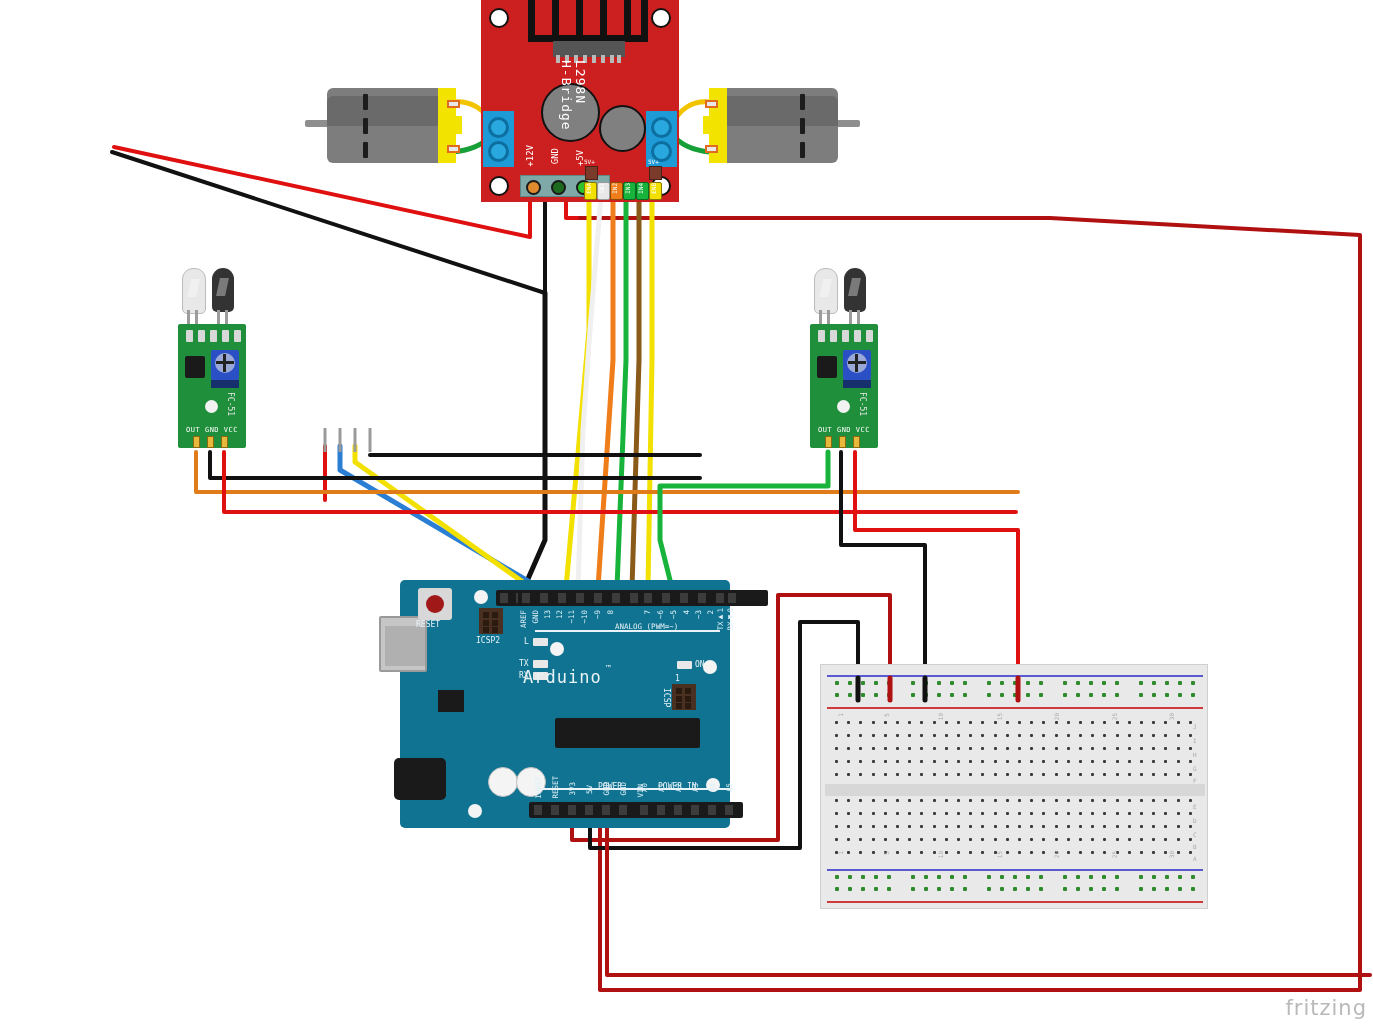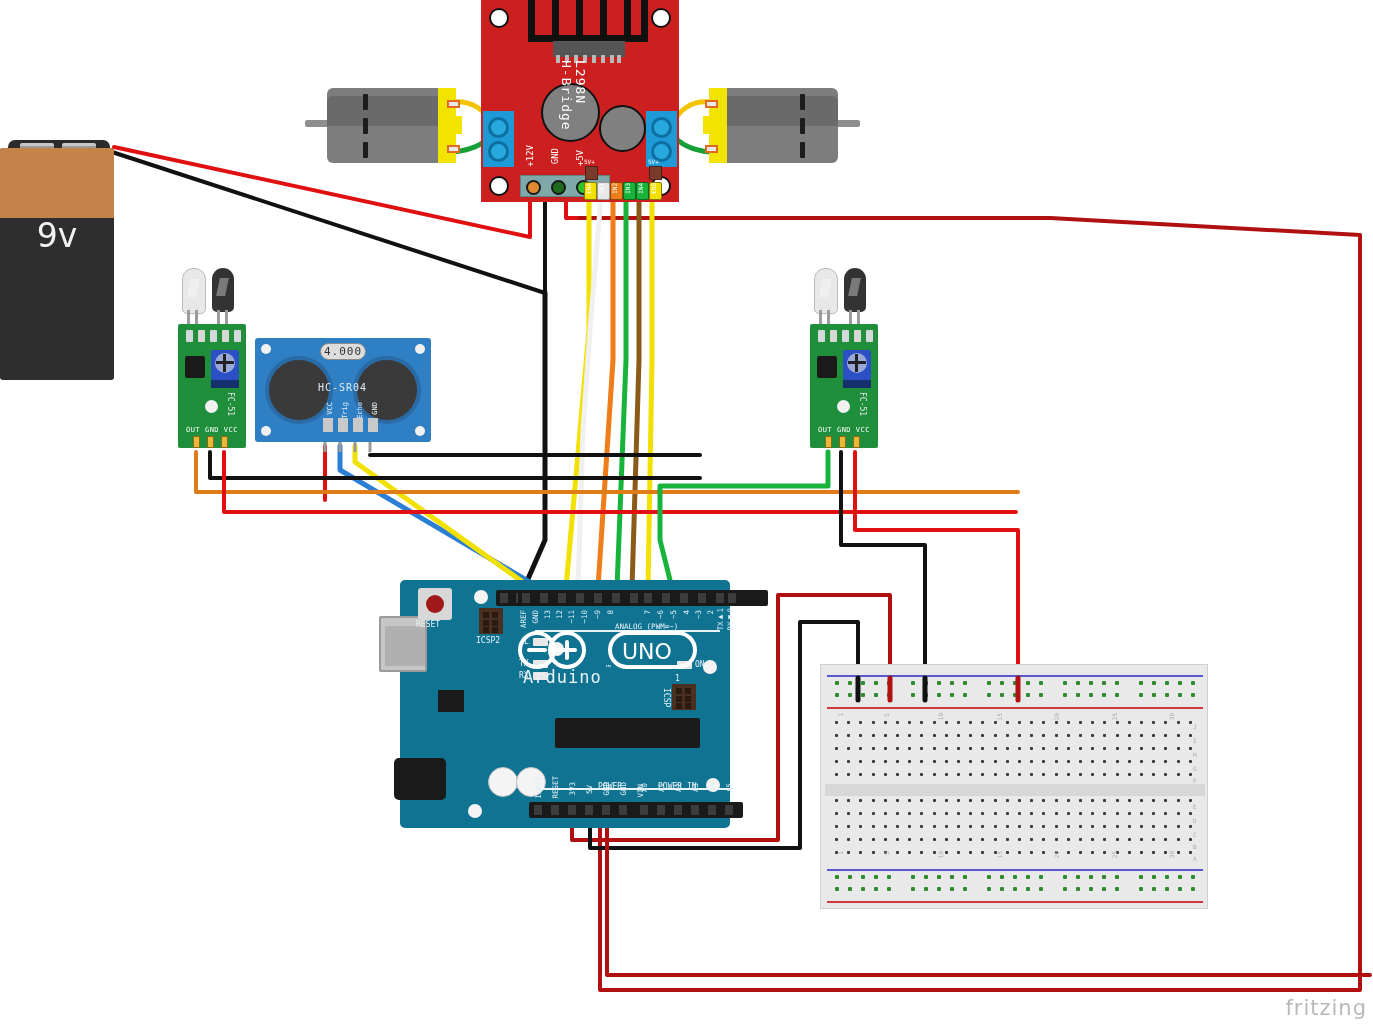--- a/index.html
+++ b/index.html
@@ -159,36 +159,20 @@
     <path d="M828 452 L828 486 L660 486 L660 540 L672 588" stroke="#18b33a" stroke-width="5"></path>
     <path d="M841 452 L841 545 L925 545 L925 700" stroke="#111111" stroke-width="4"></path>
     <path d="M855 452 L855 530 L1018 530 L1018 700" stroke="#e01010" stroke-width="4"></path>
 
     <path d="M572 812 L572 840 L778 840 L778 595 L890 595 L890 700" stroke="#b01010" stroke-width="4"></path>
     <path d="M590 812 L590 848 L800 848 L800 622 L858 622 L858 700" stroke="#111111" stroke-width="4"></path>
     <path d="M607 812 L607 975 L1370 975" stroke="#b01010" stroke-width="4"></path>
   </g>
 </svg>
 
-<div class="part" style="left:0;top:0;width:130px;height:400px;">
-  <div class="bat-cap"></div>
-  <div class="bat-term" style="left:20px;">
-        <i></i>
-        <i class="b"></i>
-        <i class="c"></i>
-      </div>
-  <div class="bat-term" style="left:62px;">
-        <i></i>
-        <i class="b"></i>
-        <i class="c"></i>
-      </div>
-  <div class="bat-body"></div>
-  <div class="bat-top"></div>
-  <div class="bat-lbl">9v</div>
-</div>
 
 <div class="part motor" style="left:305px;top:88px;width:160px;height:80px;">
   <div class="mshaft" style="left:0;"></div>
   <div class="mbody">
         <u></u>
     <div class="mslot" style="left:36px;top:6px;"></div>
     <div class="mslot" style="left:36px;top:30px;"></div>
     <div class="mslot" style="left:36px;top:54px;"></div>
   </div>
   <div class="mcap" style="left:133px;"></div>
@@ -337,38 +321,20 @@
       </div>
   <div class="potbar"></div>
   <div class="whitedot"></div>
   <div class="fc51">FC-51</div>
   <div class="irpinlbl">OUT GND VCC</div>
   <div class="irpin" style="left:15px;"></div>
   <div class="irpin" style="left:29px;"></div>
   <div class="irpin" style="left:43px;"></div>
 </div>
 
-<div class="part sr04">
-  <div class="hole" style="left:6px;top:6px;"></div>
-      <div class="hole" style="left:160px;top:6px;"></div>
-  <div class="hole" style="left:6px;top:88px;"></div>
-      <div class="hole" style="left:160px;top:88px;"></div>
-  <div class="tx" style="left:10px;"></div>
-  <div class="tx" style="left:98px;"></div>
-  <div class="can">4.000</div>
-  <div class="name">HC-SR04</div>
-  <div class="pl" style="left:71px;">VCC</div>
-  <div class="pl" style="left:86px;">Trig</div>
-  <div class="pl" style="left:101px;">Echo</div>
-  <div class="pl" style="left:116px;">GND</div>
-  <div class="p" style="left:68px;"></div>
-  <div class="p" style="left:83px;"></div>
-  <div class="p" style="left:98px;"></div>
-  <div class="p" style="left:113px;"></div>
-</div>
 
 <svg class="part" style="left:255px;top:420px;width:180px;height:40px;z-index:19;">
   <g stroke="#9a9a9a" stroke-width="3">
     <line x1="70" y1="8" x2="70" y2="32"></line>
         <line x1="85" y1="8" x2="85" y2="32"></line>
     <line x1="100" y1="8" x2="100" y2="32"></line>
         <line x1="115" y1="8" x2="115" y2="32"></line>
   </g>
 </svg>
 
@@ -446,35 +412,20 @@
 
   <div class="ledm" style="left:133px;top:58px;"></div>
   <div class="txt" style="left:124px;top:57px;">L</div>
   <div class="ledm" style="left:133px;top:80px;"></div>
   <div class="txt" style="left:119px;top:79px;">TX</div>
   <div class="ledm" style="left:133px;top:92px;"></div>
   <div class="txt" style="left:119px;top:91px;">RX</div>
   <div class="ledm" style="left:277px;top:81px;"></div>
   <div class="txt" style="left:295px;top:80px;">ON</div>
 
-  <div class="unologo">
-    <svg width="200" height="52" viewBox="0 0 200 52">
-      <g fill="none" stroke="#fff" stroke-width="4">
-        <circle cx="32" cy="22" r="17"></circle>
-            <circle cx="62" cy="22" r="17"></circle>
-        <rect x="105" y="5" width="85" height="34" rx="17"></rect>
-      </g>
-      <g stroke="#fff" stroke-width="4" stroke-linecap="round">
-        <line x1="24" y1="22" x2="40" y2="22"></line>
-        <line x1="54" y1="22" x2="70" y2="22"></line>
-            <line x1="62" y1="14" x2="62" y2="30"></line>
-      </g>
-      <text x="117" y="31" fill="#fff" font-size="22" font-family="DejaVu Sans, sans-serif">UNO</text>
-    </svg>
-  </div>
   <div class="txt" style="left:123px;top:87px;font-size:17px;font-family:'DejaVu Sans Mono',monospace;letter-spacing:1px;">Arduino</div>
   <div class="txt" style="left:206px;top:84px;font-size:8px;">™</div>
 
   <div class="reg"></div>
   <div class="blackchip2"></div>
   <div class="xtal" style="left:88px;top:187px;"></div>
   <div class="xtal" style="left:116px;top:187px;"></div>
 
   <div class="icsp" style="left:272px;top:104px;">
     <s style="left:4px;top:4px"></s>

